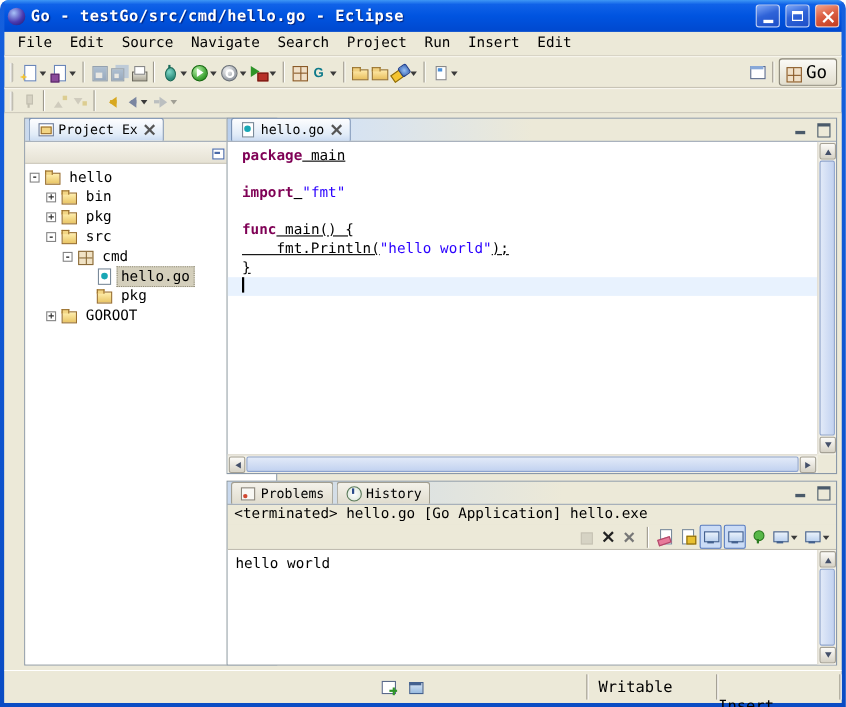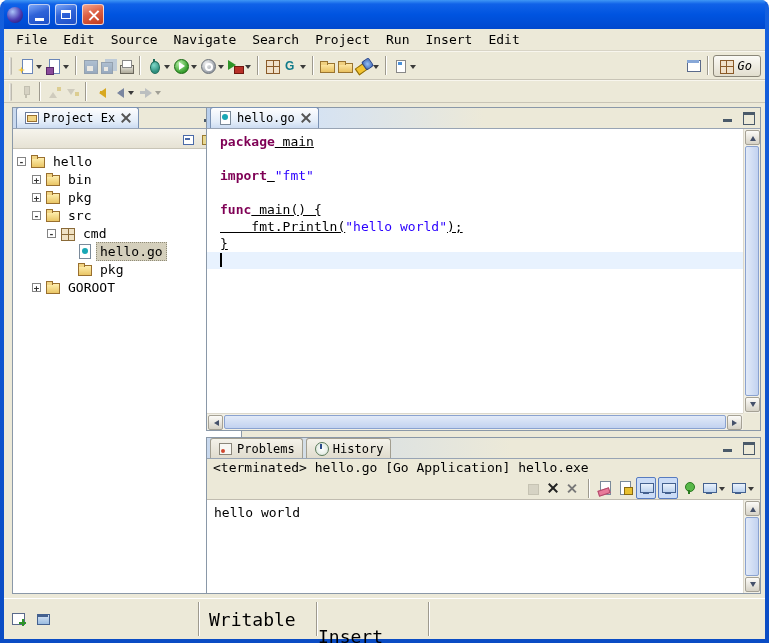--- a/index.html
+++ b/index.html
@@ -32,23 +32,23 @@
   .tb1{height:29px;} .tb2{height:23px;}
   .grip{width:3px;height:18px;background:linear-gradient(90deg,#FFF,#B0AC9E);
     border-radius:2px;margin:0 5px 0 1px;flex:none;}
   .tsep{width:2px;height:19px;border-left:1px solid #9E9A8E;border-right:1px solid #FFF;
     margin:0 4px;flex:none;}
   .tbtn{display:inline-flex;align-items:center;padding:2px 1px;border-radius:2px;flex:none;}
   .dd{width:0;height:0;border:3px solid transparent;border-top:4px solid #3A3A3A;
     margin:5px 1px 0 2px;}
   .dis{opacity:.42;}
   .persp-area{margin-left:auto;display:flex;align-items:center;}
-  .pressedbtn{display:inline-flex;align-items:center;gap:4px;border:1px solid #8A8678;
+  .pressedbtn{display:inline-flex;align-items:flex-end;gap:4px;border:1px solid #8A8678;
     background:linear-gradient(#FBFAF6,#E2DECE);border-radius:3px;padding:2px 8px 2px 4px;
-    font-size:12px;font-style:italic;}
+    font-size:16px;}
   
   .ic{width:16px;height:16px;position:relative;display:inline-block;flex:none;}
   .ic::before,.ic::after{content:"";position:absolute;}
   .ic-new::before{left:4px;top:1px;width:9px;height:13px;background:#fff;border:1px solid #6A86B8;}
   .ic-new::after{left:0;top:9px;width:7px;height:7px;background:#F4C430;
     clip-path:polygon(50% 0,62% 38%,100% 50%,62% 62%,50% 100%,38% 62%,0 50%,38% 38%);}
   .ic-newelem::before{left:4px;top:1px;width:9px;height:13px;background:#fff;border:1px solid #6A86B8;}
   .ic-newelem::after{left:1px;top:9px;width:6px;height:6px;background:#8A4A9A;border:1px solid #5A2A6A;}
   .ic-save::before{left:2px;top:2px;width:12px;height:12px;background:linear-gradient(#5A86C8,#27549B);
     border:1px solid #1C3F78;}
@@ -133,21 +133,21 @@
   .ic-fastview::before{left:1px;top:2px;width:11px;height:10px;background:#fff;border:1px solid #5A6A8A;}
   .ic-fastview::after{left:8px;top:8px;width:7px;height:7px;
     background:linear-gradient(#2E9428,#2E9428) 50% 0/2px 100% no-repeat,
       linear-gradient(#2E9428,#2E9428) 0 50%/100% 2px no-repeat;}
   .ic-minview::before{left:2px;top:3px;width:11px;height:9px;background:linear-gradient(#D8E4F4,#9ABCE0);
     border:1px solid #44618F;}
   .ic-minview::after{left:2px;top:3px;width:11px;height:3px;background:#44618F;}
   
   .main{flex:1;position:relative;background:#ECE9D8;}
   .panel{position:absolute;border:1px solid #8A98A8;background:#ECE9D8;display:flex;flex-direction:column;}
-  .explorer{left:8px;top:4px;width:230px;bottom:4px;}
+  .explorer{left:18px;top:4px;width:230px;bottom:4px;}
   .editor{left:202px;top:4px;right:4px;height:324px;}
   .console{left:202px;right:4px;top:334px;bottom:4px;}
   .ptabs{height:21px;display:flex;align-items:flex-end;border-bottom:1px solid #98A4B4;
     background:linear-gradient(90deg,#C9D9EE 0,#ECE9D8 55%);}
   .etabs{background:linear-gradient(90deg,#B9CFEC 0%,#D4E2F4 18%,#ECE9D8 50%);}
   .tabrow{display:flex;align-items:flex-end;margin-top:48px;}
   .tab{height:20px;display:flex;align-items:center;padding:0 7px;font-size:12px;
     border:1px solid #A29E90;border-bottom:none;border-radius:3px 3px 0 0;margin-left:3px;
     background:linear-gradient(#F4F2EA,#E0DCCE);white-space:nowrap;}
   .tab.sel{height:21px;border-color:#7A92B4;
@@ -227,33 +227,34 @@
   .thumb.v{left:1px;right:1px;top:17px;bottom:17px;}
   .thumb.h{top:1px;bottom:1px;left:17px;right:17px;
     background:linear-gradient(#E2EAF8,#C2D2F0);}
   
   .cstatus{height:18px;background:#ECE9D8;font-size:13px;padding:1px 0 0 6px;white-space:nowrap;}
   .ctool{height:22px;display:flex;justify-content:flex-end;align-items:center;gap:2px;
     background:#ECE9D8;padding-right:4px;}
   .couta{flex:1;position:relative;background:#fff;border-top:1px solid #C0BCB0;}
   .cout{position:absolute;left:0;top:0;right:17px;bottom:0;padding:5px 7px;font-size:13px;white-space:pre;}
   
-  .statusbar{height:41px;border-top:1px solid #FFF;background:#ECE9D8;display:flex;align-items:center;
-    font-size:18px;}
+  .statusbar{height:30px;border-top:1px solid #FFF;background:#ECE9D8;display:flex;align-items:center;
+    font-size:14px;justify-content:flex-end;}
   .ssec{display:flex;align-items:center;height:100%;}
   .s0{width:194px;gap:8px;padding-left:7px;}
   .s1{width:116px;padding-left:9px;} .s2{width:110px;padding-left:0;margin-top:34px;}
   .ssep{width:2px;align-self:stretch;margin:3px 0;border-left:1px solid #9E9A8E;border-right:1px solid #FFF;}
 </style>
 </head>
 <body>
 
 <div class="win">
   <div class="titlebar">
     <span class="logo"></span>
+    <span class="title">Go - testGo/src/cmd/hello.go - Eclipse</span>
     <span class="wbtn">
         <span class="g-min"></span>
       </span>
     <span class="wbtn">
         <span class="g-max"></span>
       </span>
     <span class="wbtn close">
         <span class="gx a"></span>
         <span class="gx b"></span>
       </span>

